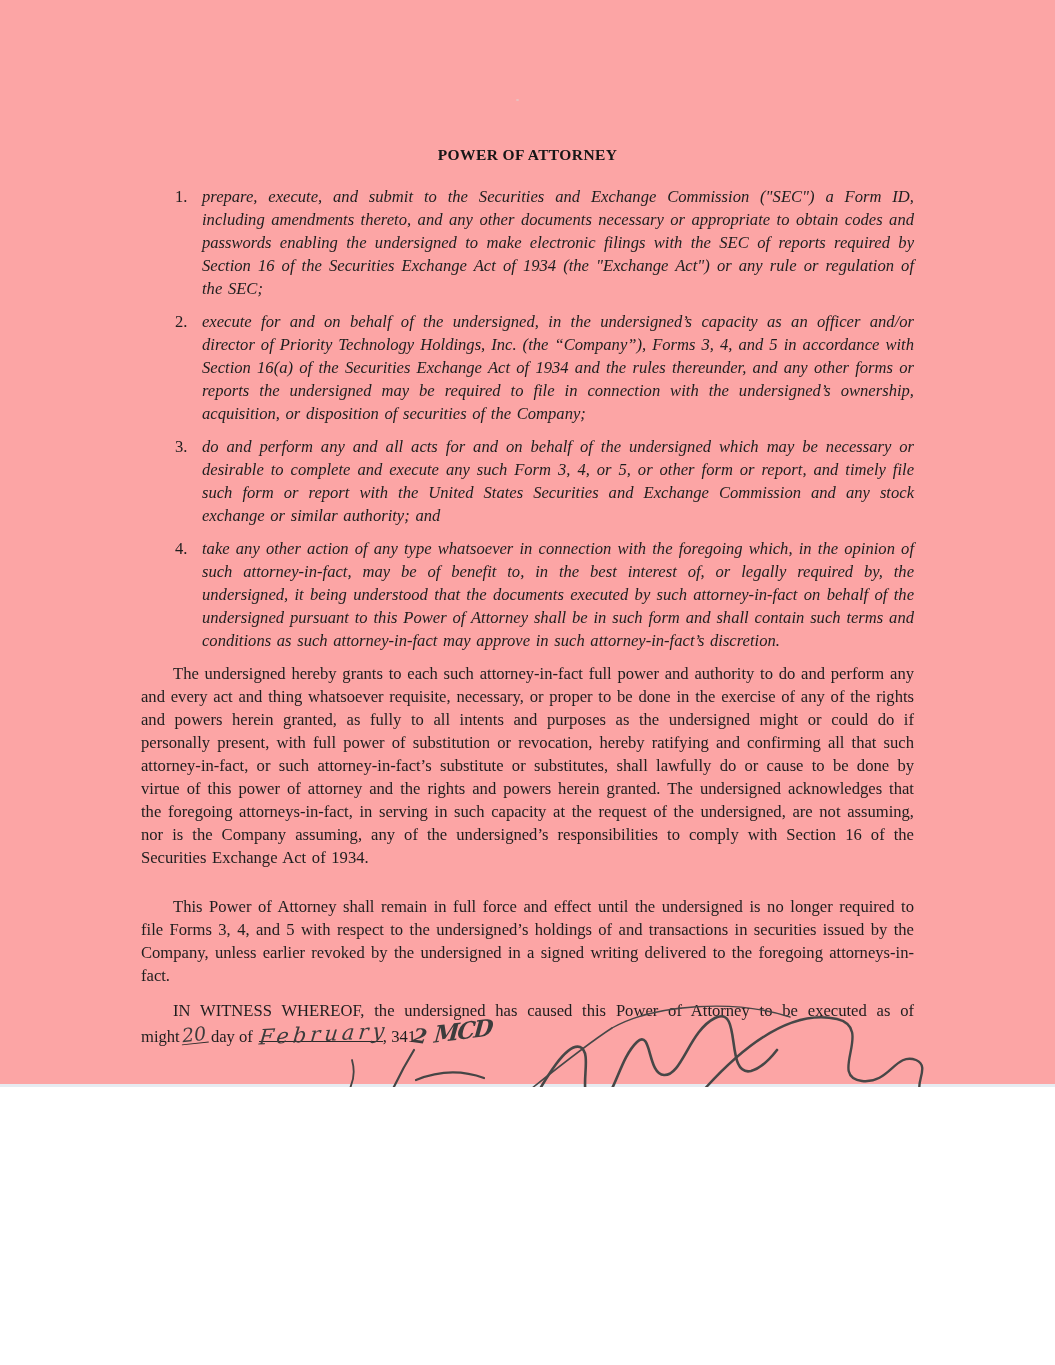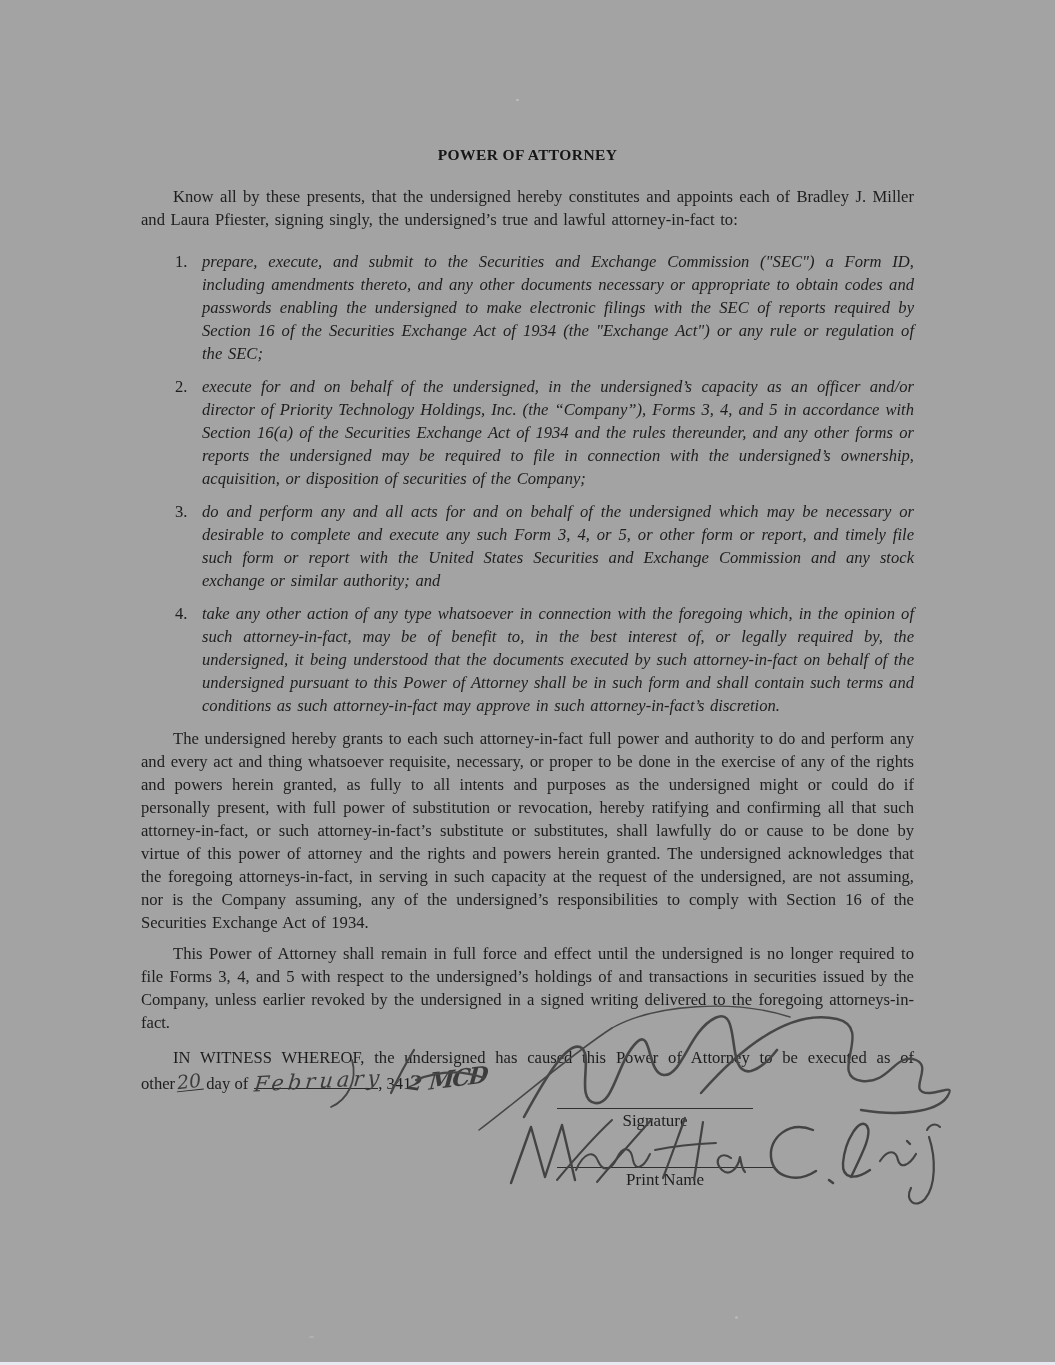--- a/index.html
+++ b/index.html
@@ -1,30 +1,30 @@
 <!DOCTYPE html>
 <html><head>
 <meta charset="utf-8">
 <style>
   html,body { margin:0; padding:0; background:#ffffff; }
   .page {
-    position:relative; width:1055px; height:1365px; background:#a3a3a3;
+    position:relative; width:1055px; height:1087px; background:#fca5a5;
     overflow:hidden; font-family:"Liberation Serif", serif; color:#1e1e1e;
   }
   .doc { position:absolute; left:141px; top:146px; width:773px; }
   .doc-title {
     text-align:center; font-weight:bold; font-size:15.5px;
     letter-spacing:0.4px; margin:0 0 21px 0; color:#161616;
   }
   .body-par {
     margin:0; text-align:justify; text-indent:32px;
     font-size:16.6px; line-height:23px; word-spacing:1.5px;
   }
   .intro { margin-bottom:19px; }
-  .par-a { margin-bottom:8px; }
+  .par-a { margin-bottom:26px; }
   .par-b { margin-bottom:12px; }
   .li { display:flex; margin:0 0 10px 34px; font-size:16.6px; line-height:23px; }
   .li-num { flex:0 0 27px; width:27px; }
   .li-text { flex:1; text-align:justify; word-spacing:1.5px;font-style:italic; }
   .witness-line1 {
     text-align:justify; text-align-last:justify; text-indent:32px;
     font-size:16.6px; line-height:23px; margin:0;
   }
   .witness-line2 { font-size:16.6px; line-height:23px; white-space:nowrap; margin:0; }
   
@@ -70,21 +70,20 @@
 </style>
 </head>
 <body>
 
 <div class="page">
 
   <div class="doc">
 
     <div class="doc-title">POWER OF ATTORNEY</div>
 
-    <p class="body-par intro">Know all by these presents, that the undersigned hereby constitutes and appoints each of Bradley J. Miller and Laura Pfiester, signing singly, the undersigned’s true and lawful attorney-in-fact to:</p>
 
     <div>
       <div class="li">
         <span class="li-num">1.</span>
         <div class="li-text">prepare, execute, and submit to the Securities and Exchange Commission ("SEC") a Form ID, including amendments thereto, and any other documents necessary or appropriate to obtain codes and passwords enabling the undersigned to make electronic filings with the SEC of reports required by Section 16 of the Securities Exchange Act of 1934 (the "Exchange Act") or any rule or regulation of the SEC;</div>
       </div>
       <div class="li">
         <span class="li-num">2.</span>
         <div class="li-text">execute for and on behalf of the undersigned, in the undersigned’s capacity as an officer and/or director of Priority Technology Holdings, Inc. (the “Company”), Forms 3, 4, and 5 in accordance with Section 16(a) of the Securities Exchange Act of 1934 and the rules thereunder, and any other forms or reports the undersigned may be required to file in connection with the undersigned’s ownership, acquisition, or disposition of securities of the Company;</div>
       </div>
@@ -98,21 +97,21 @@
       </div>
     </div>
 
     <p class="body-par par-a">The undersigned hereby grants to each such attorney-in-fact full power and authority to do and perform any and every act and thing whatsoever requisite, necessary, or proper to be done in the exercise of any of the rights and powers herein granted, as fully to all intents and purposes as the undersigned might or could do if personally present, with full power of substitution or revocation, hereby ratifying and confirming all that such attorney-in-fact, or such attorney-in-fact’s substitute or substitutes, shall lawfully do or cause to be done by virtue of this power of attorney and the rights and powers herein granted. The undersigned acknowledges that the foregoing attorneys-in-fact, in serving in such capacity at the request of the undersigned, are not assuming, nor is the Company assuming, any of the undersigned’s responsibilities to comply with Section 16 of the Securities Exchange Act of 1934.</p>
 
     <p class="body-par par-b">This Power of Attorney shall remain in full force and effect until the undersigned is no longer required to file Forms 3, 4, and 5 with respect to the undersigned’s holdings of and transactions in securities issued by the Company, unless earlier revoked by the undersigned in a signed writing delivered to the foregoing attorneys-in-fact.</p>
 
     <p class="witness-line1">IN WITNESS WHEREOF, the undersigned has caused this Power of Attorney to be executed as of</p>
 
     <p class="witness-line2">
-      <span>other</span><span class="hw hw-day">20</span><span>day of</span><span class="month-blank"><span class="hw hw-month">February</span></span><span>, 341</span><span class="hw hw-year">2</span><span class="hw hw-initials">MCD</span>
+      <span>might</span><span class="hw hw-day">20</span><span>day of</span><span class="month-blank"><span class="hw hw-month">February</span></span><span>, 341</span><span class="hw hw-year">2</span><span class="hw hw-initials">MCD</span>
     </p>
 
   </div>
 
   <div class="sig-block">
     <div class="sig-line"></div>
     <div class="sig-label">Signature</div>
     <div class="print-line"></div>
     <div class="print-label">Print Name</div>
   </div>

